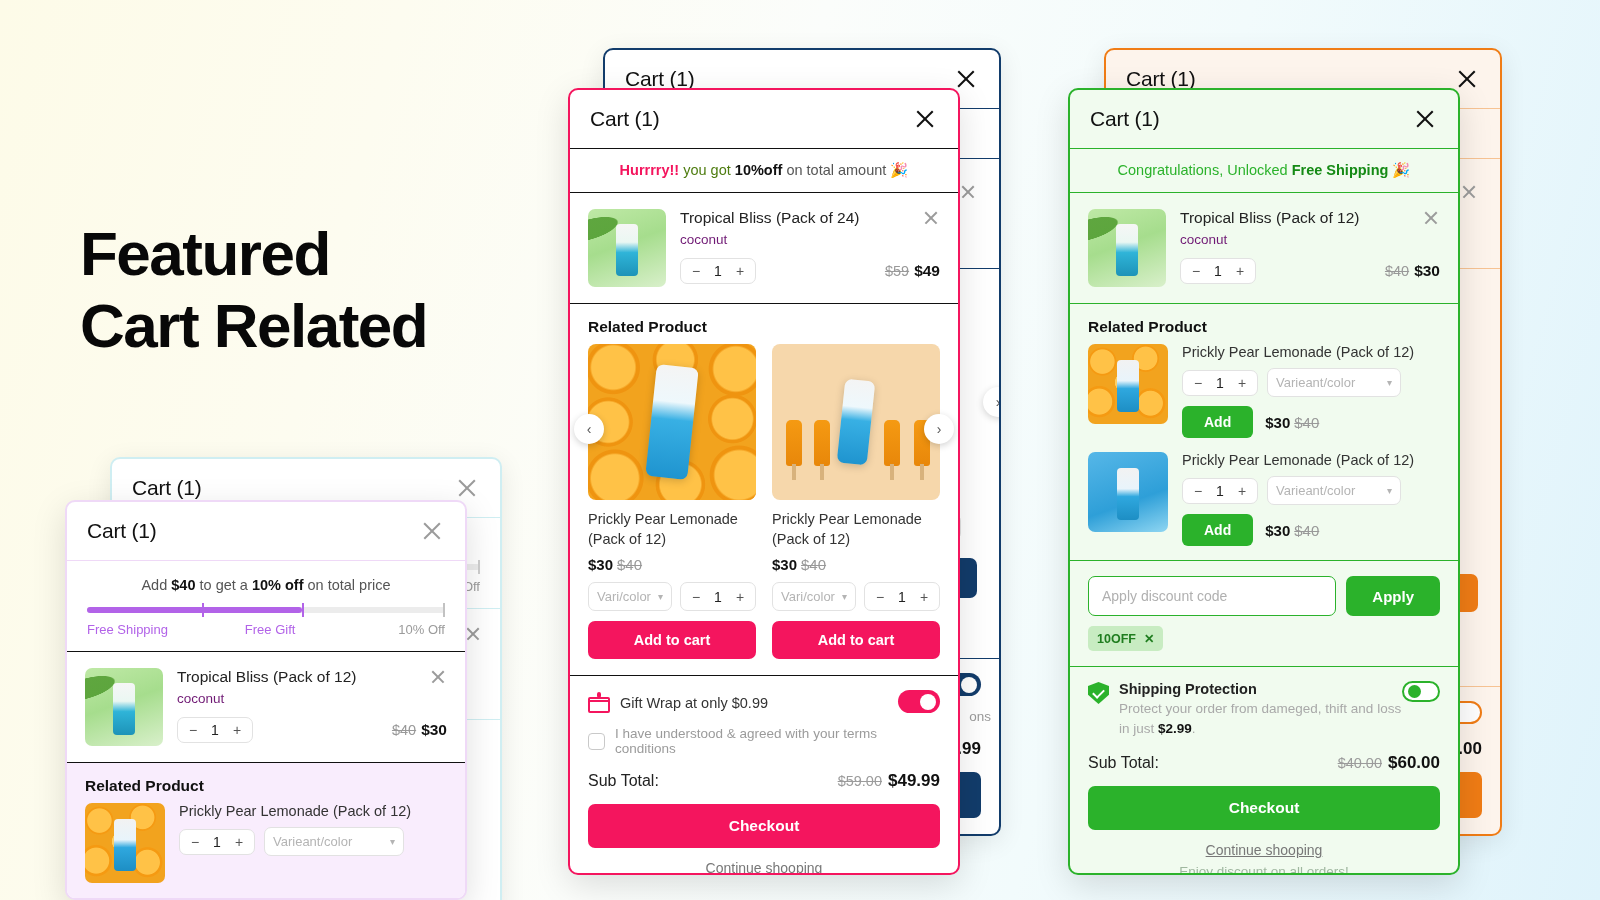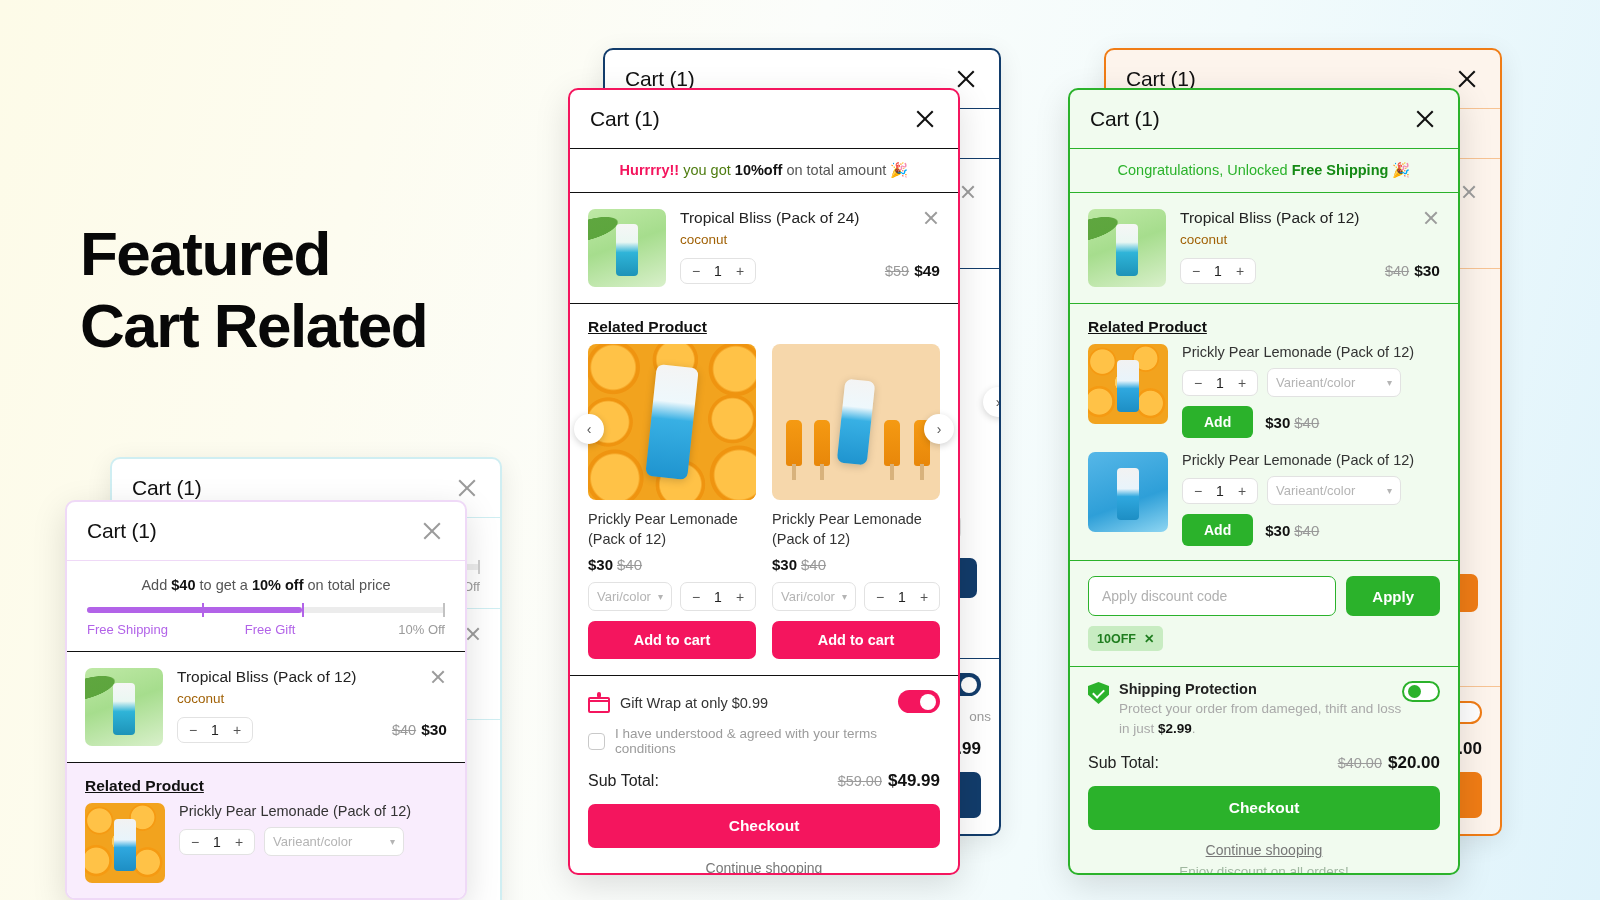--- a/index.html
+++ b/index.html
@@ -73,32 +73,32 @@
     content: ""; position: absolute; inset: 0;
     background:
       radial-gradient(circle at 18% 22%, #ffc247 0 13%, #f59a12 14% 15%, transparent 16%),
       radial-gradient(circle at 72% 18%, #ffc247 0 13%, #f59a12 14% 15%, transparent 16%),
       radial-gradient(circle at 14% 72%, #ffc247 0 14%, #f59a12 15% 17%, transparent 18%),
       radial-gradient(circle at 78% 74%, #ffc247 0 14%, #f59a12 15% 17%, transparent 18%),
       radial-gradient(circle at 46% 48%, #ffcf63 0 16%, transparent 17%);
   }
   .item-main { flex: 1; min-width: 0; }
   .item-title { font-size: 15.5px; color: #222; }
-  .item-variant { font-size: 13.5px; color: #a16207; margin-top: 5px; }
+  .item-variant { font-size: 13.5px; color: #701a75; margin-top: 5px; }
   .item-row { display: flex; align-items: center; justify-content: space-between; margin-top: 11px; }
   .qty {
     display: inline-flex; align-items: center; border: 1px solid #e2e2e2;
     border-radius: 7px; padding: 4px 4px; background: #fff;
   }
   .qty span { width: 22px; text-align: center; font-size: 14px; color: #555; cursor: pointer; user-select: none; }
   .qty .num { color: #222; }
   .price-old { color: #999; text-decoration: line-through; font-size: 14.5px; margin-right: 5px; }
   .price-new { color: #111; font-weight: 700; font-size: 15.5px; }
 
-  .rel-head { font-size: 15.5px; font-weight: 700; color: #111; padding: 14px 18px 8px; text-decoration: underline; }
+  .rel-head { font-size: 15.5px; font-weight: 700; color: #111; padding: 14px 18px 8px; }
 
   
   .rel-grid { display: flex; gap: 16px; padding: 0 18px 16px; position: relative; }
   .rel-card { flex: 1; min-width: 0; }
   .rel-img { width: 100%; height: 156px; border-radius: 8px; position: relative; overflow: hidden; }
   .rel-img.oranges { background: #f2a31e; }
   .rel-img.oranges::before {
     content: ""; position: absolute; inset: 0;
     background:
       radial-gradient(circle at 15% 15%, #ffc247 0 11%, #ef9410 12% 13.5%, transparent 14%),
@@ -651,19 +651,19 @@
           <div class="sp-title">Shipping Protection</div>
           <div class="sp-desc"><span>Protect your order from dameged, thift and loss in just </span><b>$2.99</b><span>.</span></div>
         </div>
       </div>
       <div class="toggle sm">
           <div class="knob"></div>
         </div>
     </div>
     <div class="subtotal">
       <span class="lbl">Sub Total:</span>
-      <span><s>$40.00</s><b>$20.00</b></span>
+      <span><s>$40.00</s><b>$60.00</b></span>
     </div>
     <button class="btn-checkout" style="background:#2bb22b">Checkout</button>
     <a class="cont">Continue shooping</a>
     <span class="enjoy">Enjoy discount on all orders!</span>
   </div>
 </div>
 
 </body></html>

